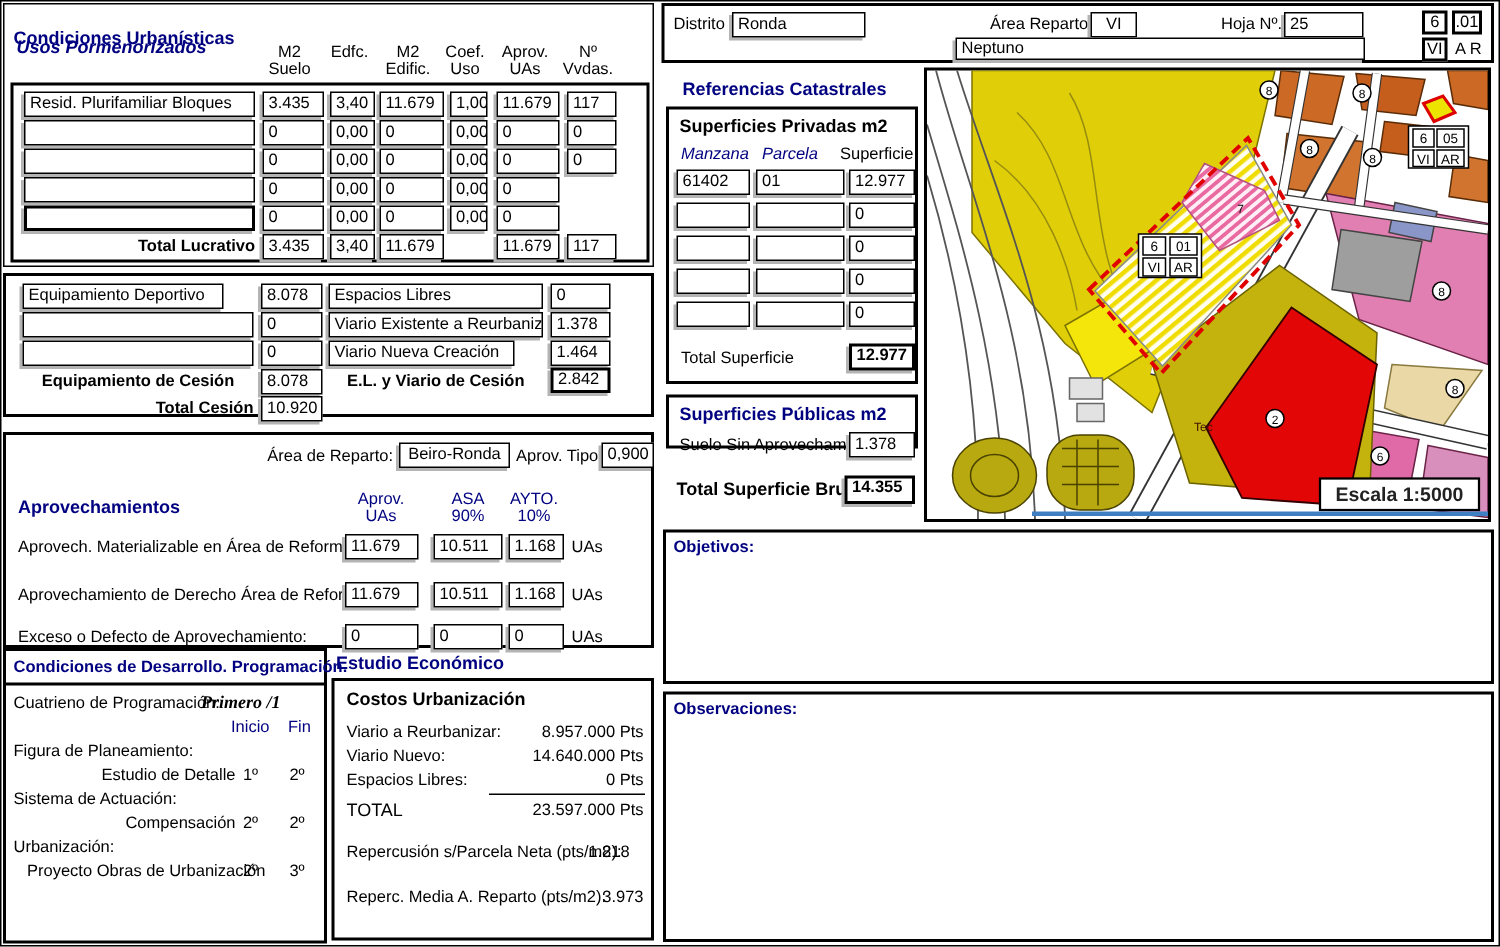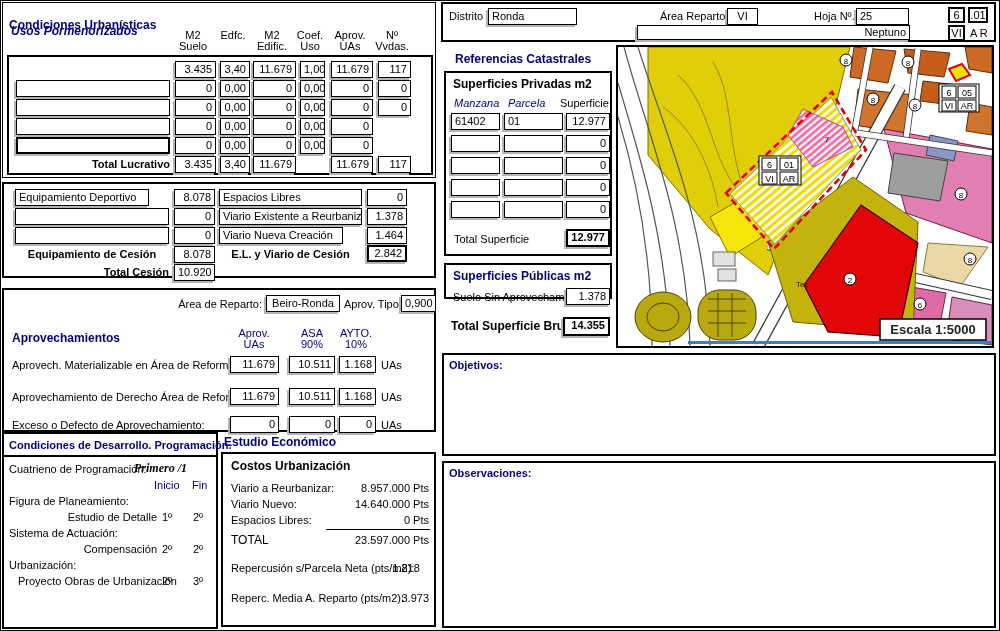--- a/index.html
+++ b/index.html
@@ -7,21 +7,21 @@
        font-family:"Liberation Sans",sans-serif;font-size:11px;overflow:hidden}
   .abs{position:absolute}
   .lbl{position:absolute;white-space:nowrap;line-height:13px}
   .b{font-weight:bold}
   .i{font-style:italic}
   .navy{color:#000080;font-weight:bold}
   .fld{position:absolute;box-sizing:border-box;background:#fff;border:1px solid #000;
        box-shadow:-2px 2px 0 #b4b4b4;height:17px;line-height:15px;padding:0 3px;
        overflow:hidden;white-space:nowrap}
   .fld2{border:2px solid #000;line-height:13px}
-  .num{text-align:right}
+  .num{}
   .ctr{text-align:center}
   .box{position:absolute;box-sizing:border-box;border:2px solid #000;background:#fff}
   .box1{border-width:1px}
   .hdr2{position:absolute;text-align:center;line-height:11px;white-space:pre-line}
   .page-border{position:absolute;left:0;top:0;width:998px;height:629px;border:1px solid #000;pointer-events:none}
   svg text{font-family:"Liberation Sans",sans-serif}
 </style>
 </head>
 <body>
 
@@ -37,20 +37,21 @@
 Edific.</div>
   <div class="hdr2" style="left:282px;top:27px;width:50px">Coef.
 Uso</div>
   <div class="hdr2" style="left:322px;top:27px;width:50px">Aprov.
 UAs</div>
   <div class="hdr2" style="left:364px;top:27px;width:50px">Nº
 Vvdas.</div>
 
   <div class="box" style="left:4px;top:52px;width:426px;height:120px">
 
+    <div class="fld" style="left:7px;top:4px;width:154px">Resid. Plurifamiliar Bloques</div>
     <div class="fld num" style="left:166px;top:4px;width:41px">3.435</div>
     <div class="fld num" style="left:211px;top:4px;width:30px">3,40</div>
     <div class="fld num" style="left:244px;top:4px;width:43px">11.679</div>
     <div class="fld num" style="left:291px;top:4px;width:25px">1,00</div>
     <div class="fld num" style="left:322px;top:4px;width:42px">11.679</div>
     <div class="fld num" style="left:369px;top:4px;width:33px">117</div>
 
     <div class="fld" style="left:7px;top:23px;width:154px"></div>
     <div class="fld num" style="left:166px;top:23px;width:41px">0</div>
     <div class="fld num" style="left:211px;top:23px;width:30px">0,00</div>

